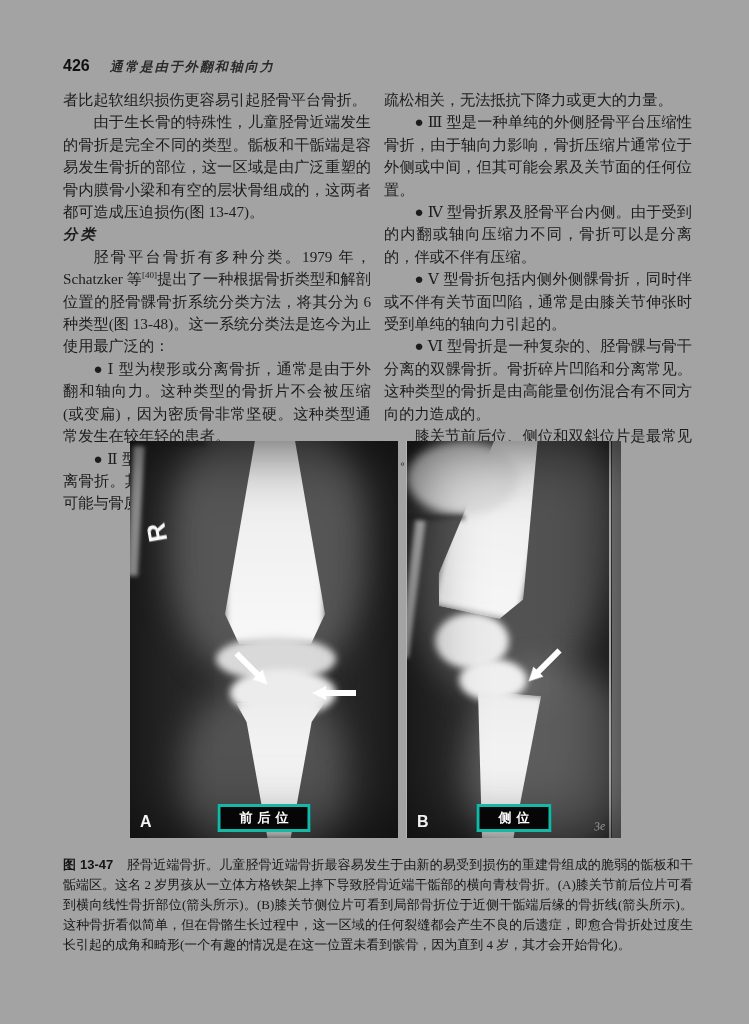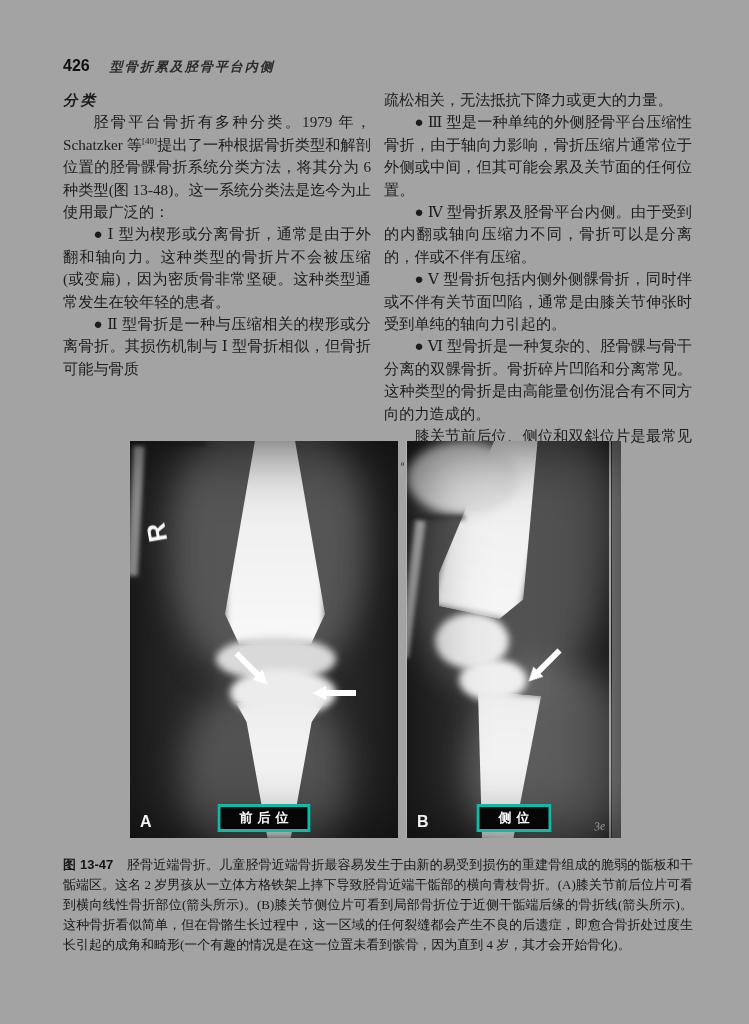--- a/index.html
+++ b/index.html
@@ -73,24 +73,26 @@
   #caption{position:absolute;left:63px;top:855px;width:630px;font-size:13px;line-height:20px;text-align:justify;color:#151515;}
   #caption .cap-label{font-weight:bold;font-family:"Liberation Sans","DejaVu Sans",sans-serif;}
 </style>
 </head>
 <body>
 
 <div id="page">
 
   <div id="page-header">
     <span class="pagenum">426</span>
-    <span class="running-title">型骨折累及胫骨平台内侧</span>
+    <span class="running-title">通常是由于外翻和轴向力</span>
   </div>
 
   <div class="col" id="col-left">
+    <p>者比起软组织损伤更容易引起胫骨平台骨折。</p>
+    <p class="p-indent">由于生长骨的特殊性，儿童胫骨近端发生的骨折是完全不同的类型。骺板和干骺端是容易发生骨折的部位，这一区域是由广泛重塑的骨内膜骨小梁和有空的层状骨组成的，这两者都可造成压迫损伤(图 13-47)。</p>
     <p class="subhead">分类</p>
     <p class="p-indent"><span>胫骨平台骨折有多种分类。1979 年，Schatzker 等</span><sup class="cite">[40]</sup><span>提出了一种根据骨折类型和解剖位置的胫骨髁骨折系统分类方法，将其分为 6 种类型(图 13-48)。这一系统分类法是迄今为止使用最广泛的：</span></p>
     <p class="p-indent">● Ⅰ 型为楔形或分离骨折，通常是由于外翻和轴向力。这种类型的骨折片不会被压缩(或变扁)，因为密质骨非常坚硬。这种类型通常发生在较年轻的患者。</p>
     <p class="p-indent">● Ⅱ 型骨折是一种与压缩相关的楔形或分离骨折。其损伤机制与 Ⅰ 型骨折相似，但骨折可能与骨质</p>
   </div>
 
   <div class="col" id="col-right">
     <p>疏松相关，无法抵抗下降力或更大的力量。</p>
     <p class="p-indent">● Ⅲ 型是一种单纯的外侧胫骨平台压缩性骨折，由于轴向力影响，骨折压缩片通常位于外侧或中间，但其可能会累及关节面的任何位置。</p>
     <p class="p-indent">● Ⅳ 型骨折累及胫骨平台内侧。由于受到的内翻或轴向压缩力不同，骨折可以是分离的，伴或不伴有压缩。</p>

